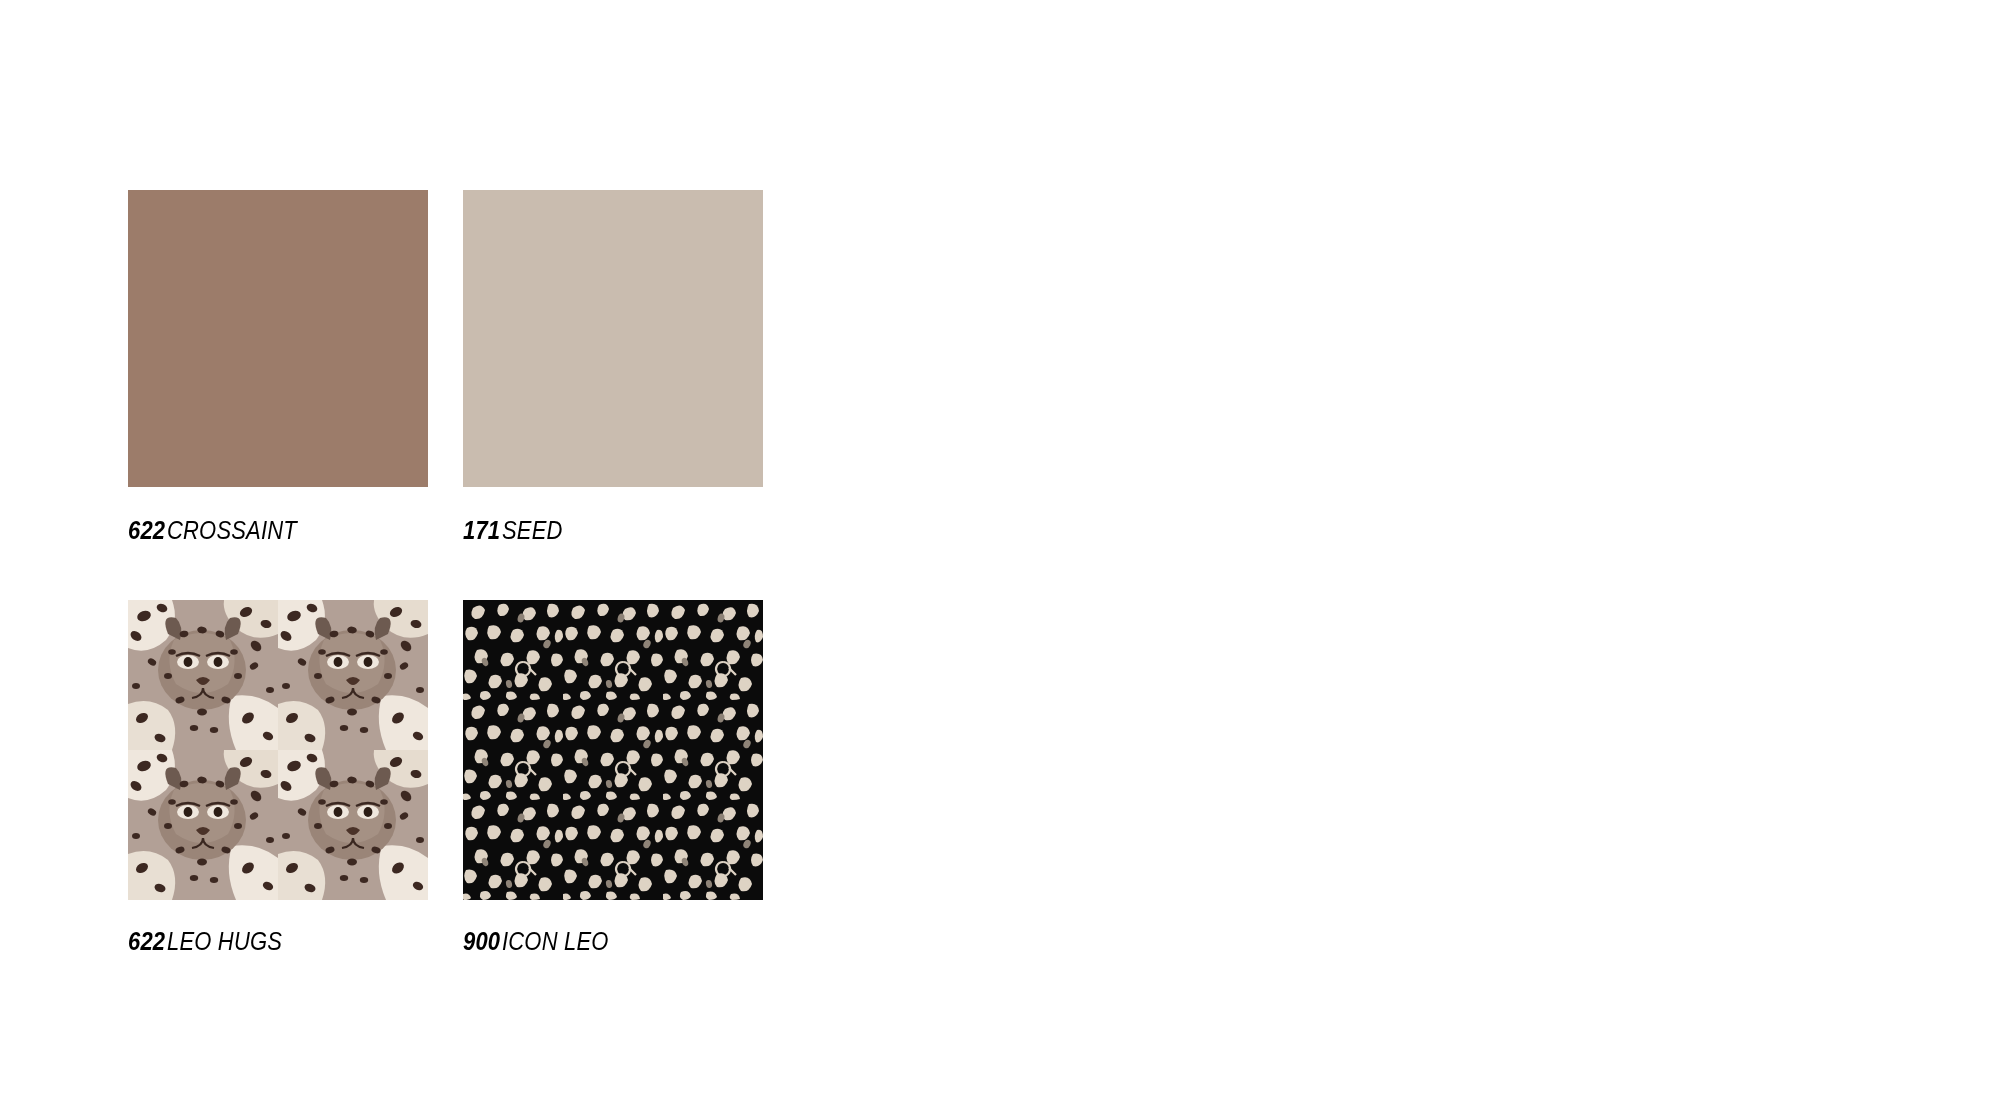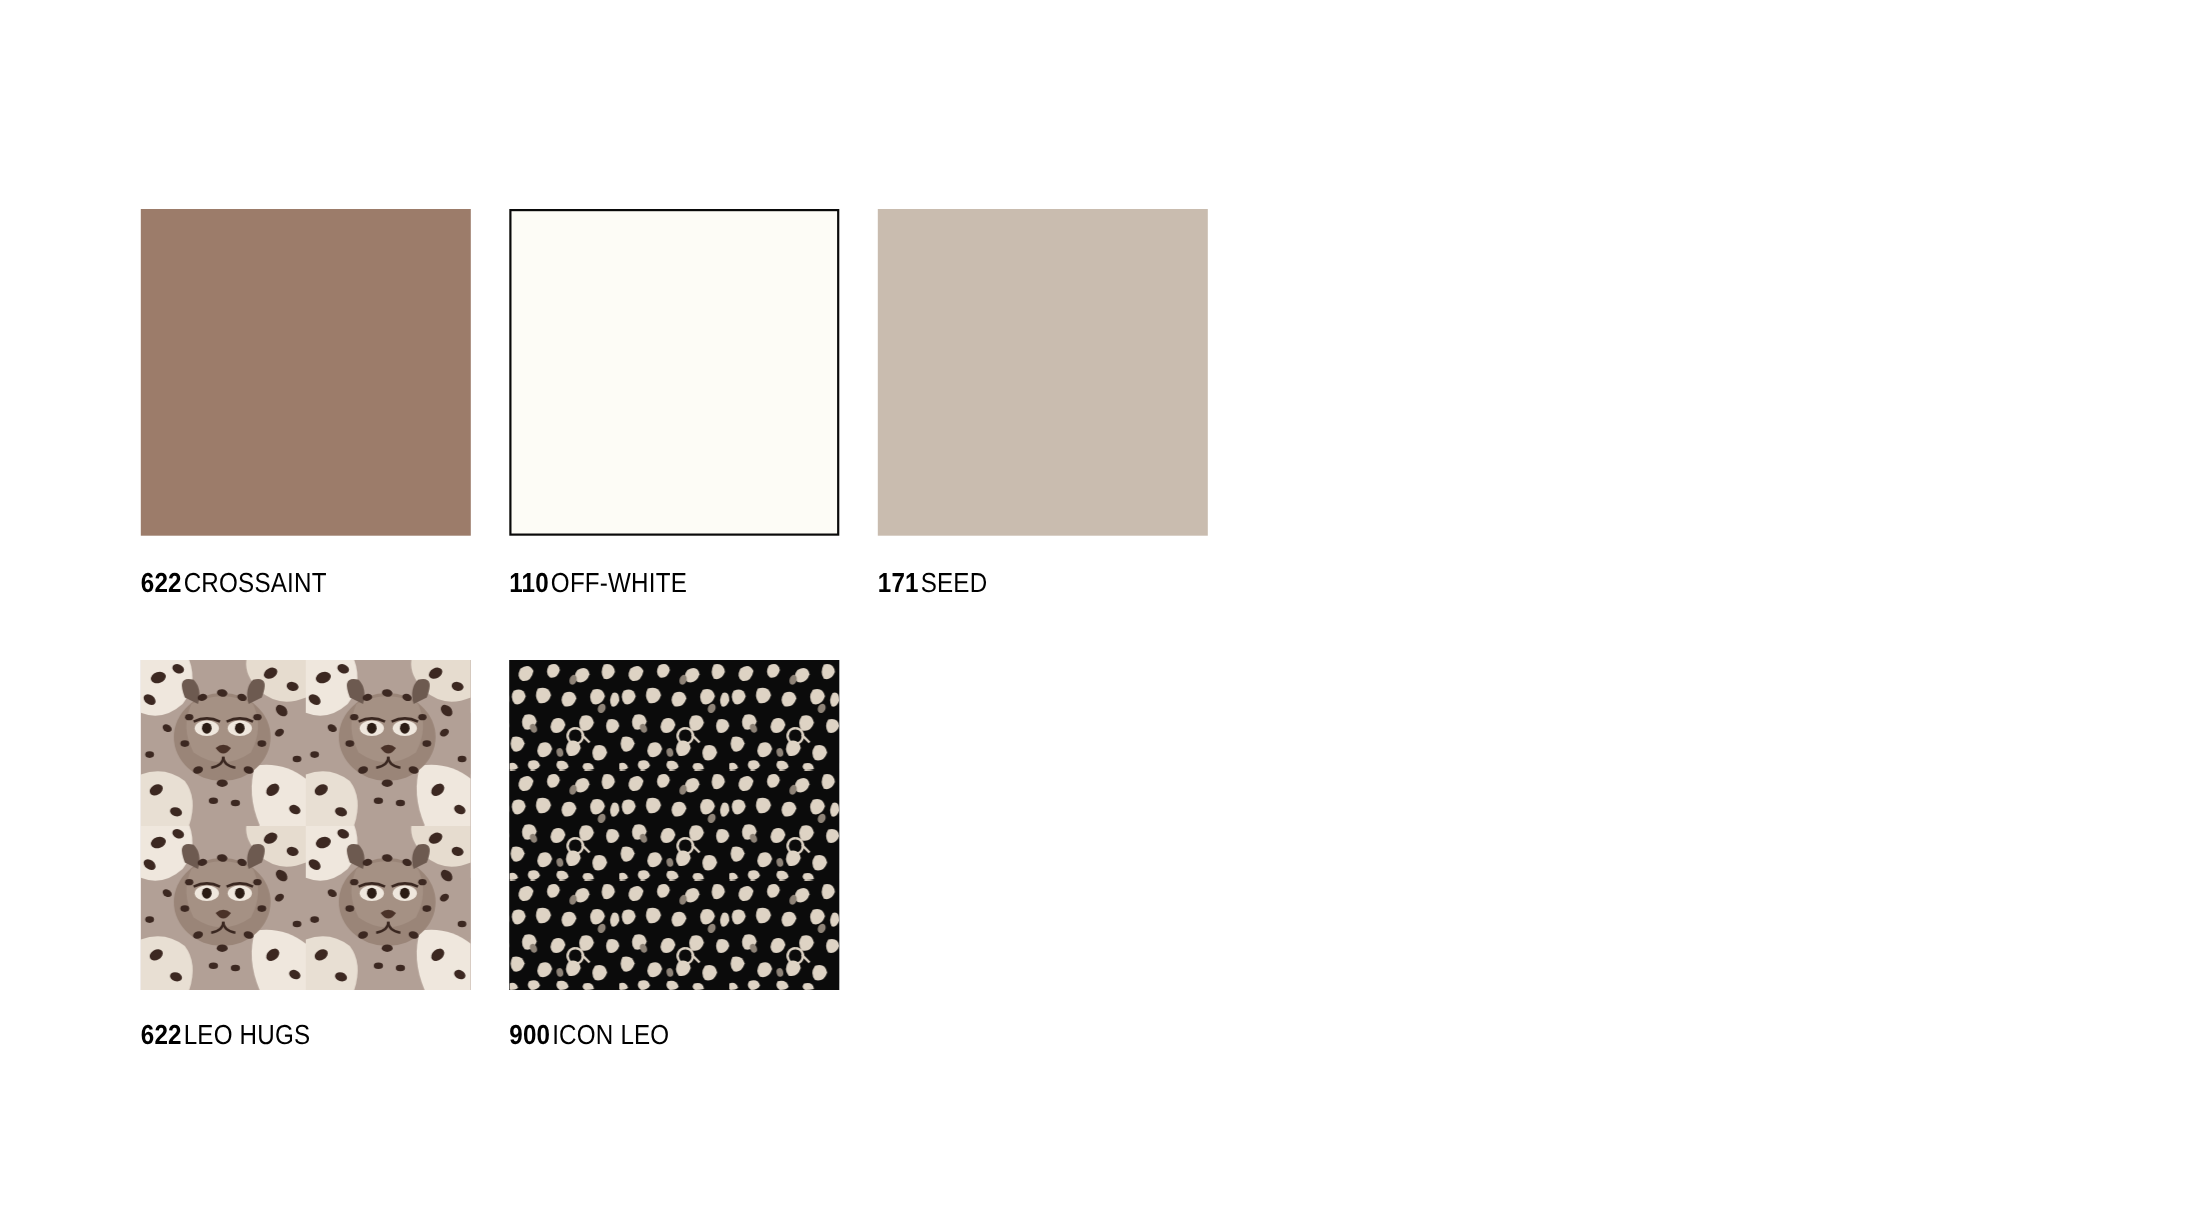--- a/index.html
+++ b/index.html
@@ -16,20 +16,21 @@
     font-family: "Liberation Sans", "DejaVu Sans", sans-serif;
     -webkit-font-smoothing: antialiased;
   }
 
   .palette-sheet {
     position: absolute;
     left: 0;
     top: 0;
     width: 1995px;
     height: 1120px;
+    font-style: italic;
   }
 
   .swatch-row {
     position: absolute;
     left: 128px;
     display: flex;
     gap: 35px;
   }
   .swatch-row.row-1 { top: 190px; }
   .swatch-row.row-2 { top: 600px; }
@@ -97,26 +98,20 @@
   <div class="swatch-row row-1">
 
     <div class="swatch-cell">
       <div class="swatch-chip" style="background-color:#9c7c6a;"></div>
       <div class="swatch-label">
         <span class="swatch-code">622</span><span class="swatch-name">CROSSAINT</span>
       </div>
     </div>
 
 
-    <div class="swatch-cell">
-      <div class="swatch-chip bordered" style="background-color: rgb(253, 252, 246); border-color: rgb(10, 10, 10);"></div>
-      <div class="swatch-label">
-        <span class="swatch-code">110</span><span class="swatch-name">OFF-WHITE</span>
-      </div>
-    </div>
 
     <div class="swatch-cell">
       <div class="swatch-chip" style="background-color:#c9bcaf;"></div>
       <div class="swatch-label">
         <span class="swatch-code">171</span><span class="swatch-name">SEED</span>
       </div>
     </div>
 
 
   </div>

